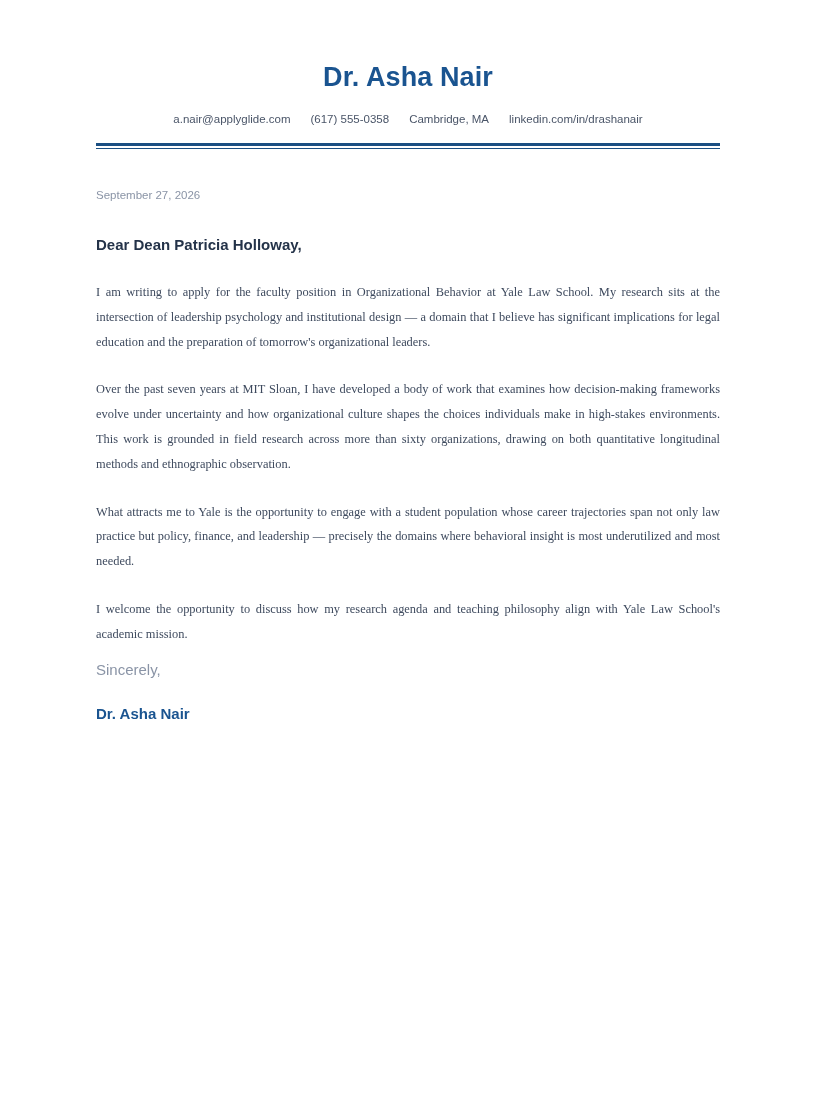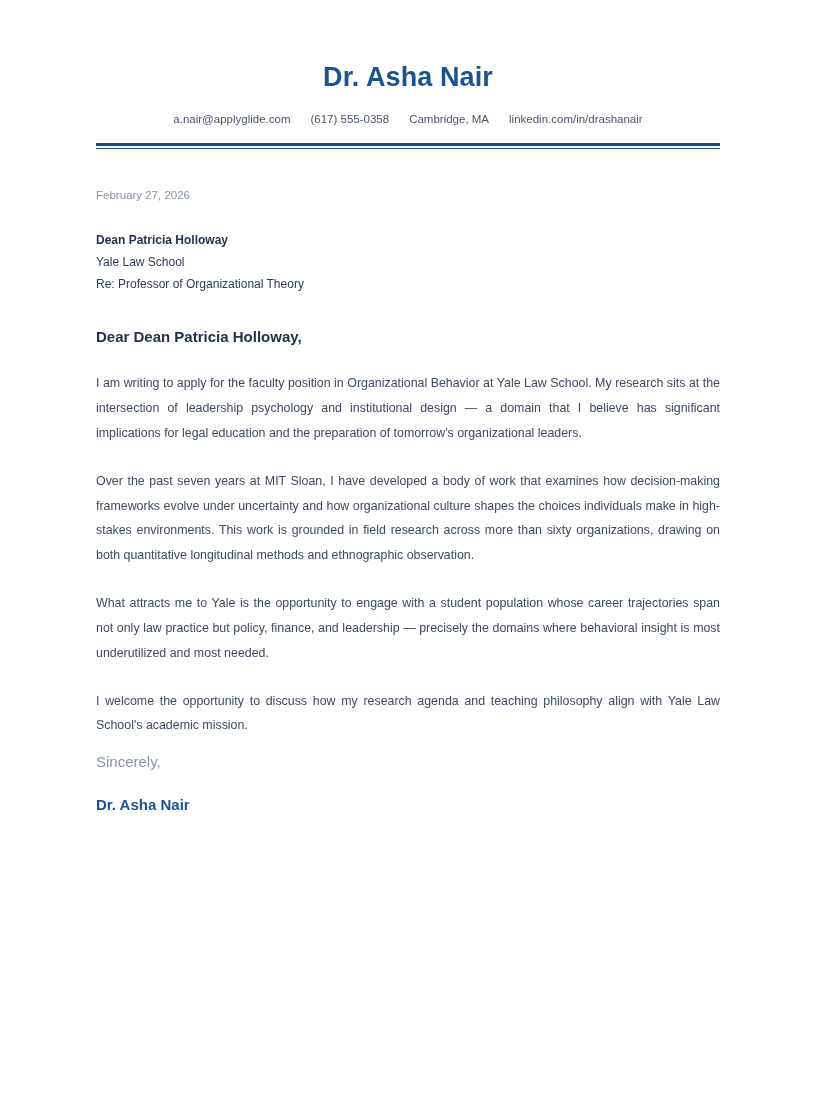--- a/index.html
+++ b/index.html
@@ -101,20 +101,21 @@
     line-height: 1.5;
   }
 
   .body-paragraph {
     margin-top: 23px;
     font-size: 12.4px;
     color: #3e4a5e;
     line-height: 2.0;
     text-align: justify;
     text-justify: inter-word;
+    font-family: Liberation Serif, serif;
   }
 
   
   .closing-line {
     font-size: 15px;
     color: #8a94a6;
     line-height: 1.5;
   }
 
   .signature-name {
@@ -134,27 +135,22 @@
     <div class="letter-header">
       <h1 class="name-heading">Dr. Asha Nair</h1>
 
       <div class="contact-line">
         <span class="contact-item">a.nair@applyglide.com</span><span class="contact-sep"></span><span class="contact-item">(617) 555-0358</span><span class="contact-sep"></span><span class="contact-item">Cambridge, MA</span><span class="contact-sep"></span><span class="contact-item">linkedin.com/in/drashanair</span>
       </div>
 
       <hr class="header-rule">
     </div>
 
-    <div class="date-line">February 27, 2026</div>
+    <div class="date-line">September 27, 2026</div>
 
-    <div class="recipient-block">
-      <div class="recipient-name">Dean Patricia Holloway</div>
-      <div class="recipient-org">Yale Law School</div>
-      <div class="recipient-re">Re: Professor of Organizational Theory</div>
-    </div>
 
     <div class="salutation">Dear Dean Patricia Holloway,</div>
 
     <p class="body-paragraph">I am writing to apply for the faculty position in Organizational Behavior at Yale Law School. My research sits at the intersection of leadership psychology and institutional design — a domain that I believe has significant implications for legal education and the preparation of tomorrow's organizational leaders.</p>
     <p class="body-paragraph">Over the past seven years at MIT Sloan, I have developed a body of work that examines how decision-making frameworks evolve under uncertainty and how organizational culture shapes the choices individuals make in high-stakes environments. This work is grounded in field research across more than sixty organizations, drawing on both quantitative longitudinal methods and ethnographic observation.</p>
     <p class="body-paragraph">What attracts me to Yale is the opportunity to engage with a student population whose career trajectories span not only law practice but policy, finance, and leadership — precisely the domains where behavioral insight is most underutilized and most needed.</p>
     <p class="body-paragraph">I welcome the opportunity to discuss how my research agenda and teaching philosophy align with Yale Law School's academic mission.</p>
 
     <div class="closing-line">Sincerely,</div>
 

